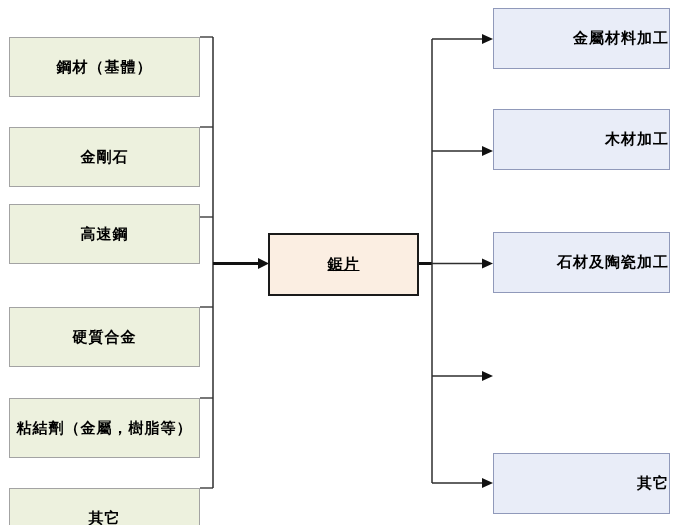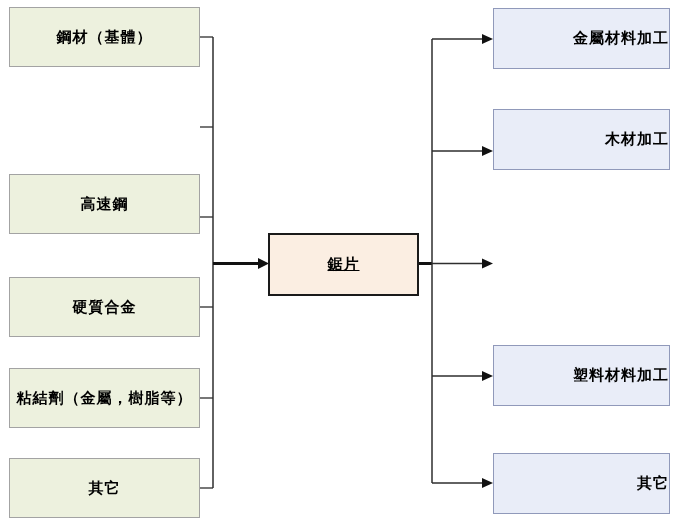--- a/index.html
+++ b/index.html
@@ -32,20 +32,21 @@
     color: #000000;
     line-height: 1.1;
     white-space: nowrap;
   }
   .input-box {
     left: 9px;
     width: 191px;
     height: 60px;
     background: var(--input-fill, #edf1de);
     border: 1px solid var(--input-border, #a3a3a3);
+    margin-top: 30px;
   }
   .output-box {
     left: 493px;
     width: 177px;
     height: 61px;
     background: var(--output-fill, #e9edf8);
     border: 1px solid var(--output-border, #9099ba);
     justify-content: flex-end;
   }
   .center-box {
@@ -91,20 +92,23 @@
     <polygon class="c-head" points="482,258.5 493,263.5 482,268.5"></polygon>
     <line class="c-vline" x1="432" y1="376" x2="483" y2="376"></line>
     <polygon class="c-head" points="482,371 493,376 482,381"></polygon>
     <line class="c-vline" x1="432" y1="483" x2="483" y2="483"></line>
     <polygon class="c-head" points="482,478 493,483 482,488"></polygon>
   </svg>
 
   <div class="box input-box" style="top:7px">
     <span class="box-label">鋼材（基體）</span>
   </div>
+  <div class="box input-box" style="top:97px">
+    <span class="box-label">金剛石</span>
+  </div>
   <div class="box input-box" style="top:174px">
     <span class="box-label">高速鋼</span>
   </div>
   <div class="box input-box" style="top:277px">
     <span class="box-label">硬質合金</span>
   </div>
   <div class="box input-box" style="top:368px">
     <span class="box-label">粘結劑（金屬，樹脂等）</span>
   </div>
   <div class="box input-box" style="top:458px">
@@ -114,20 +118,20 @@
   <div class="box center-box">
     <span class="box-label">鋸片</span>
   </div>
 
   <div class="box output-box" style="top:8px">
     <span class="box-label">金屬材料加工</span>
   </div>
   <div class="box output-box" style="top:109px">
     <span class="box-label">木材加工</span>
   </div>
-  <div class="box output-box" style="top:345px">
-    <span class="box-label">塑料材料加工</span>
+  <div class="box output-box" style="top:232px">
+    <span class="box-label">石材及陶瓷加工</span>
   </div>
   <div class="box output-box" style="top:453px">
     <span class="box-label">其它</span>
   </div>
 
 </div>
 
 </body></html>

